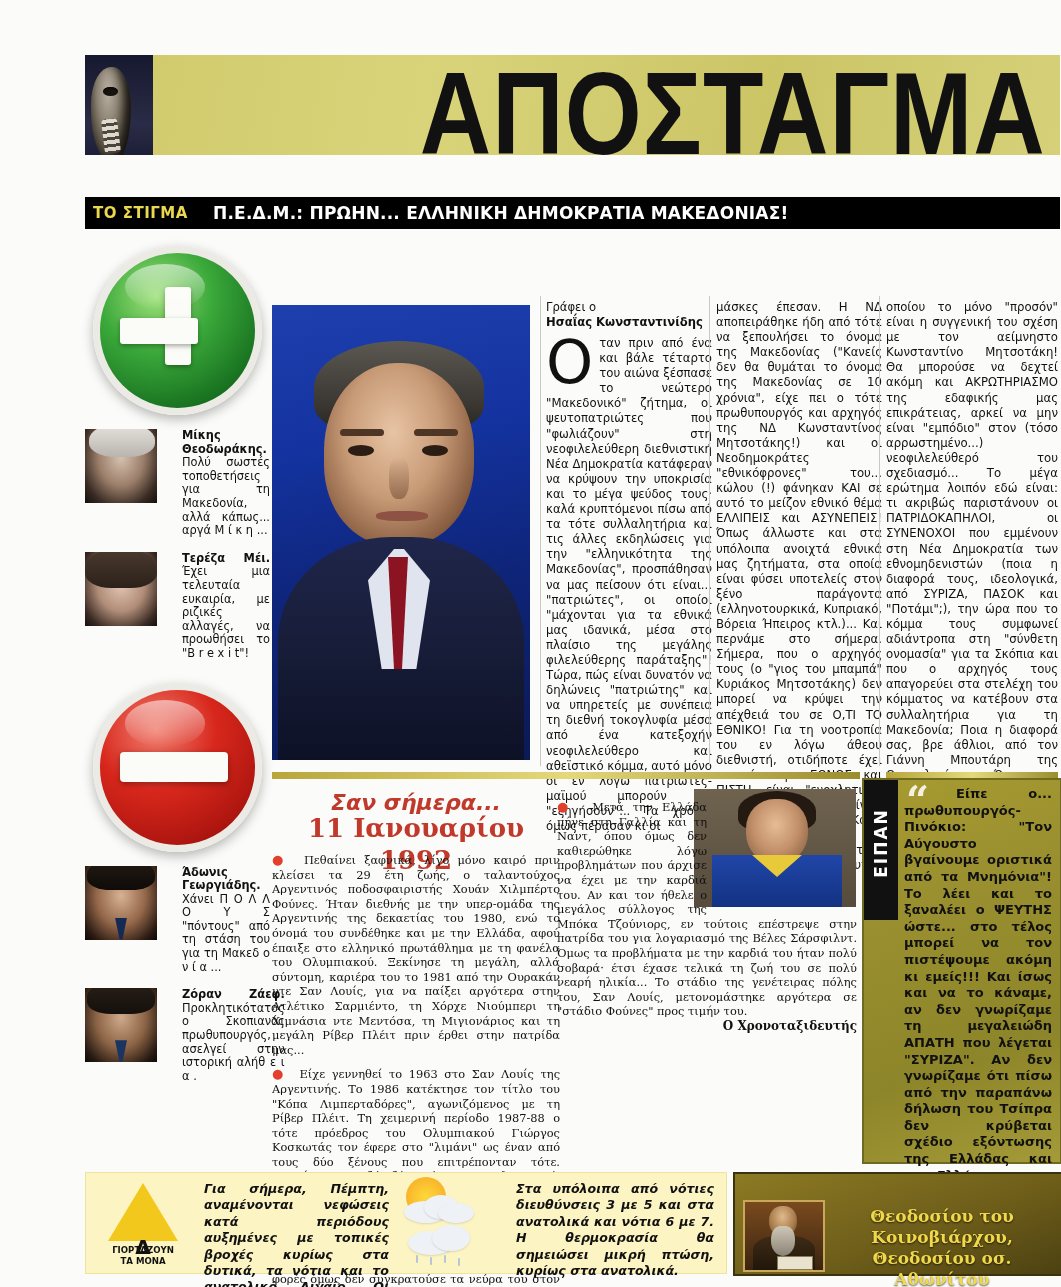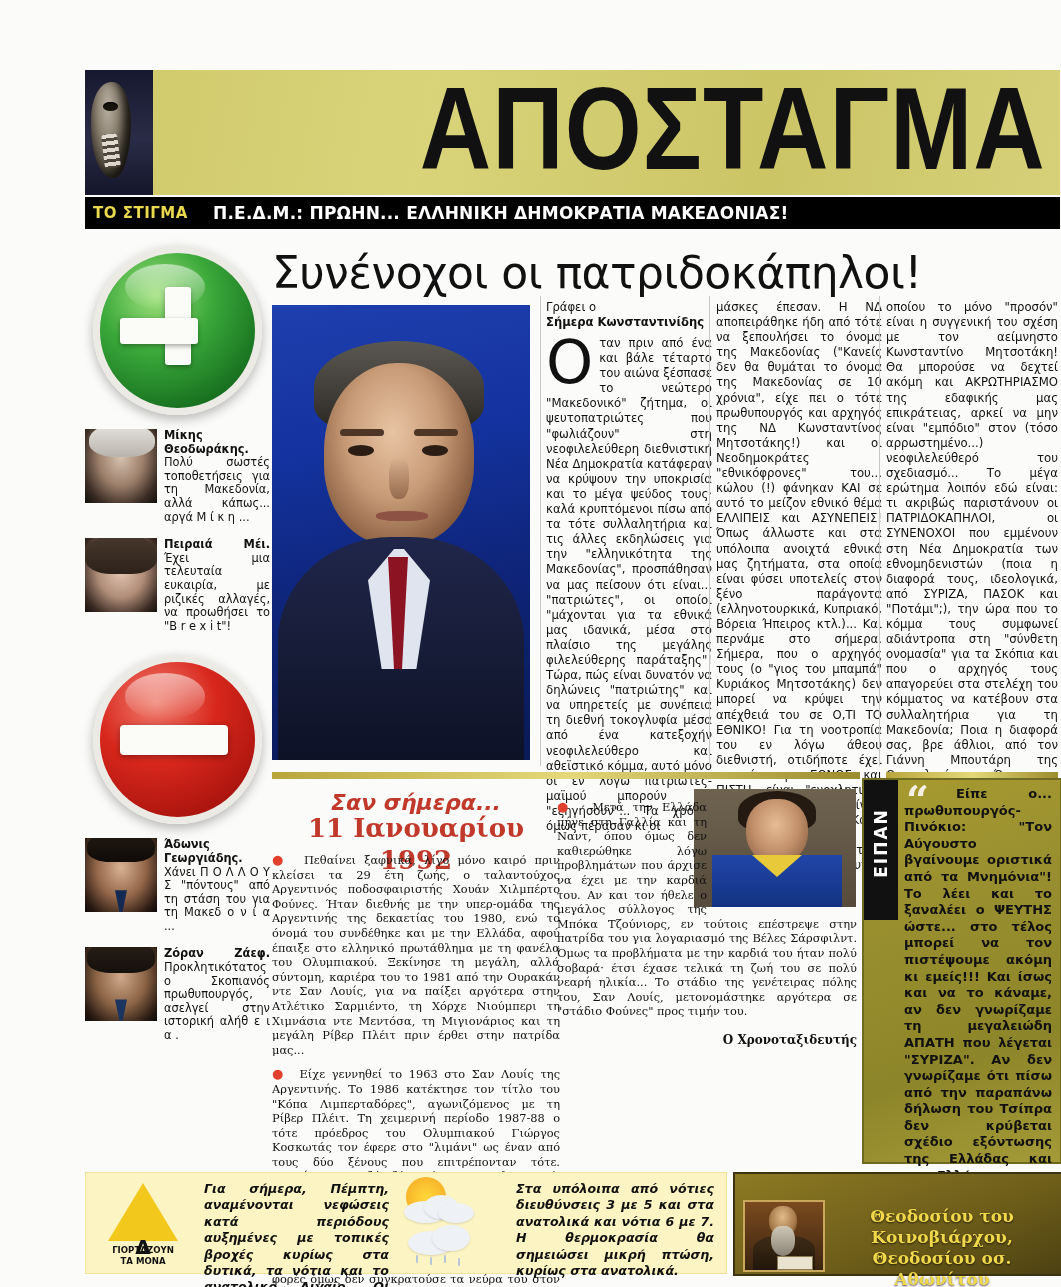--- a/index.html
+++ b/index.html
@@ -2,21 +2,21 @@
 <html><head>
 <meta charset="utf-8">
 <style>
   html,body{margin:0;padding:0;background:#fff;}
   body{width:1061px;height:1287px;position:relative;overflow:hidden;
        font-family:"DejaVu Sans","Liberation Sans",sans-serif;background:#f4f4f2;}
 
   .page{position:absolute;left:0;top:0;width:1061px;height:1287px;background:#fbfbf9;}
 
   
-  .masthead{position:absolute;left:85px;top:70px;width:975px;height:125px;
+  .masthead{position:absolute;left:85px;top:55px;width:975px;height:100px;
             background:linear-gradient(100deg,#cfc96a 0%,#d9d47a 35%,#cbc566 70%,#d6d179 100%);
             overflow:hidden;}
   .mast-left{position:absolute;left:0;top:0;width:68px;height:125px;
              background:linear-gradient(180deg,#16192f,#2a2b46 55%,#14162b);overflow:hidden;}
   .mask-face{position:absolute;left:6px;top:12px;width:40px;height:96px;
              background:radial-gradient(ellipse at 42% 26%,#b9b0a2 0%,#8d8373 32%,#4a4338 62%,#231f19 100%);
              border-radius:52% 48% 44% 56%/40% 44% 60% 56%;
              box-shadow:inset -5px -4px 10px rgba(0,0,0,.65);}
   .mask-eye{position:absolute;left:12px;top:20px;width:15px;height:9px;border-radius:50%;
             background:#17140f;box-shadow:inset 0 1px 2px #000;}
@@ -47,21 +47,21 @@
               width:78px;height:26px;background:#fbfbf7;border-radius:3px;
               box-shadow:0 2px 5px rgba(0,0,0,.35);}
   .badge.minus{background:radial-gradient(circle at 36% 26%,#ef7d6e 0%,#d8271c 40%,#a9140e 80%,#7d0b08 100%);
               border:7px solid #eceae4;}
   .badge.minus::after{content:"";position:absolute;top:50%;left:13%;transform:translateY(-50%);
               width:108px;height:30px;background:#fbfbf7;border-radius:4px;
               box-shadow:0 2px 6px rgba(0,0,0,.35);}
   .badge .gloss{position:absolute;left:16%;top:7%;width:52%;height:30%;border-radius:50%;
               background:linear-gradient(180deg,rgba(255,255,255,.55),rgba(255,255,255,0));}
 
-  .person{display:flex;gap:7px;margin-top:14px;}
+  .person{display:flex;gap:25px;margin-top:14px;}
   .pframe{width:72px;height:74px;flex:0 0 72px;overflow:hidden;position:relative;}
   .ptxt{font-size:11.4px;line-height:13.6px;color:#111;text-align:justify;}
   .ptxt b{font-weight:700;}
   .sig{margin-top:18px;text-align:right;font-weight:700;font-size:12.5px;line-height:15px;color:#111;}
 
   
   .face{position:absolute;inset:0;}
   .f-mikis{background:radial-gradient(ellipse at 50% 38%,#d6c2b0 0%,#9c7f6b 44%,#3a2c24 78%,#120e0b 100%);}
   .f-mikis .hair{position:absolute;left:4px;top:-6px;width:66px;height:34px;border-radius:50% 50% 40% 40%;
         background:linear-gradient(180deg,#e7e4df,#b9b4ad);}
@@ -123,21 +123,21 @@
                font-size:22px;font-weight:700;font-style:italic;color:#c0392b;line-height:26px;}
   .today-date{position:absolute;left:272px;top:812px;width:288px;text-align:center;
               font-size:26px;font-weight:700;color:#c0392b;line-height:32px;
               font-family:"DejaVu Serif","Liberation Serif",serif;}
 
   .scol{position:absolute;font-family:"DejaVu Serif","Liberation Serif",serif;
         font-size:11.4px;line-height:14.6px;color:#111;text-align:justify;}
   .scol-1{left:272px;top:853px;width:288px;}
   .scol-2{left:557px;top:790px;width:300px;}
   .bullet{color:#e0402c;font-size:13px;line-height:1;}
-  .credit{text-align:right;font-weight:700;font-family:"DejaVu Serif",serif;font-size:12px;margin-top:14px;}
+  .credit{text-align:right;font-weight:700;font-family:"DejaVu Serif",serif;font-size:12px;margin-top:0;}
 
   .footballer{position:absolute;left:694px;top:789px;width:162px;height:118px;overflow:hidden;
               background:linear-gradient(180deg,#6f6350,#564b3c);}
   .fb-head{position:absolute;left:52px;top:10px;width:62px;height:64px;border-radius:46%;
            background:radial-gradient(ellipse at 48% 40%,#e6bd96 0%,#c2906a 50%,#7d543a 100%);}
   .fb-hair{position:absolute;left:44px;top:2px;width:78px;height:40px;border-radius:50% 50% 30% 30%;
            background:#241a12;}
   .fb-kit{position:absolute;left:18px;top:66px;width:130px;height:56px;
            background:linear-gradient(180deg,#2046a8,#12307f);}
   .fb-vneck{position:absolute;left:58px;top:66px;width:50px;height:22px;background:#e8c93a;
@@ -232,21 +232,21 @@
       </div>
       <div class="ptxt"><b>Μίκης Θεοδωράκης.</b><span> Πολύ σωστές τοποθετήσεις για τη Μακεδονία, αλλά κάπως... αργά Μ ί κ η ...</span></div>
     </div>
 
     <div class="person">
       <div class="pframe">
         <div class="face f-may">
             <div class="hair"></div>
           </div>
       </div>
-      <div class="ptxt"><b>Πειραιά Μέι.</b><span> Έχει μια τελευταία ευκαιρία, με ριζικές αλλαγές, να προωθήσει το "B r e x i t"!</span></div>
+      <div class="ptxt"><b>Τερέζα Μέι.</b><span> Έχει μια τελευταία ευκαιρία, με ριζικές αλλαγές, να προωθήσει το "B r e x i t"!</span></div>
     </div>
 
     <div style="height:22px"></div>
     <div class="badge minus">
         <div class="gloss"></div>
       </div>
 
     <div class="person">
       <div class="pframe">
         <div class="face f-adonis">
@@ -262,39 +262,38 @@
         <div class="face f-zaev">
             <div class="hair"></div>
             <div class="tie"></div>
           </div>
       </div>
       <div class="ptxt"><b>Ζόραν Ζάεφ.</b><span> Προκλητικότατος ο Σκοπιανός πρωθυπουργός, ασελγεί στην ιστορική αλήθ ε ι α .</span></div>
     </div>
 
   </div>
 
-  <div class="headline">Συνένοχοι οι πατριδοκάπηλοι!</div>
 
   <div class="leadphoto">
     <div class="lp-hair"></div>
     <div class="lp-head"></div>
     <div class="lp-brow" style="left:68px"></div>
     <div class="lp-brow" style="left:142px"></div>
     <div class="lp-eye" style="left:76px"></div>
     <div class="lp-eye" style="left:150px"></div>
     <div class="lp-nose"></div>
     <div class="lp-mouth"></div>
     <div class="lp-body"></div>
     <div class="lp-shirt"></div>
     <div class="lp-tie"></div>
   </div>
 
   <div class="byline">
     <div>Γράφει ο</div>
-    <b>Σήμερα Κωνσταντινίδης</b>
+    <b>Ησαΐας Κωνσταντινίδης</b>
   </div>
 
   <div class="col col-a">
     <span class="dropcap">Ο</span><span>ταν πριν από ένα και βάλε τέταρτο του αιώνα ξέσπασε το νεώτερο "Μακεδονικό" ζήτημα, οι ψευτοπατριώτες που "φωλιάζουν" στη νεοφιλελεύθερη διεθνιστική Νέα Δημοκρατία κατάφεραν να κρύψουν την υποκρισία και το μέγα ψεύδος τους· καλά κρυπτόμενοι πίσω από τα τότε συλλαλητήρια και τις άλλες εκδηλώσεις για την "ελληνικότητα της Μακεδονίας", προσπάθησαν να μας πείσουν ότι είναι... "πατριώτες", οι οποίοι "μάχονται για τα εθνικά μας ιδανικά, μέσα στο πλαίσιο της μεγάλης φιλελεύθερης παράταξης"! Τώρα, πώς είναι δυνατόν να δηλώνεις "πατριώτης" και να υπηρετείς με συνέπεια τη διεθνή τοκογλυφία μέσα από ένα κατεξοχήν νεοφιλελεύθερο και αθεϊστικό κόμμα, αυτό μόνο οι εν λόγω πατριώτες-μαϊμού μπορούν να "εξηγήσουν"... Τα χρόνια όμως πέρασαν κι οι</span>
   </div>
   <div class="col col-b">μάσκες έπεσαν. Η ΝΔ αποπειράθηκε ήδη από τότε να ξεπουλήσει το όνομα της Μακεδονίας ("Κανείς δεν θα θυμάται το όνομα της Μακεδονίας σε 10 χρόνια", είχε πει ο τότε πρωθυπουργός και αρχηγός της ΝΔ Κωνσταντίνος Μητσοτάκης!) και οι Νεοδημοκράτες "εθνικόφρονες" του... κώλου (!) φάνηκαν ΚΑΙ σε αυτό το μείζον εθνικό θέμα ΕΛΛΙΠΕΙΣ και ΑΣΥΝΕΠΕΙΣ! Όπως άλλωστε και στα υπόλοιπα ανοιχτά εθνικά μας ζητήματα, στα οποία είναι φύσει υποτελείς στον ξένο παράγοντα (ελληνοτουρκικά, Κυπριακό, Βόρεια Ήπειρος κτλ.)... Και περνάμε στο σήμερα. Σήμερα, που ο αρχηγός τους (ο "γιος του μπαμπά" Κυριάκος Μητσοτάκης) δεν μπορεί να κρύψει την απέχθειά του σε Ο,ΤΙ ΤΟ ΕΘΝΙΚΟ! Για τη νοοτροπία του εν λόγω άθεου διεθνιστή, οτιδήποτε έχει να κάνει με ΕΘΝΟΣ και ΠΙΣΤΗ, είναι "ενοχλητικό" και πρέπει να "κλείνει" άρον-άρον! Και... "Μακεδονία" σκέτο θα μπορούσε να δεχτεί άνετα ο άπατρις αυτός πολιτικάντης, του</div>
   <div class="col col-c">οποίου το μόνο "προσόν" είναι η συγγενική του σχέση με τον αείμνηστο Κωνσταντίνο Μητσοτάκη! Θα μπορούσε να δεχτεί ακόμη και ΑΚΡΩΤΗΡΙΑΣΜΟ της εδαφικής μας επικράτειας, αρκεί να μην είναι "εμπόδιο" στον (τόσο αρρωστημένο...) νεοφιλελεύθερό του σχεδιασμό... Το μέγα ερώτημα λοιπόν εδώ είναι: τι ακριβώς παριστάνουν οι ΠΑΤΡΙΔΟΚΑΠΗΛΟΙ, οι ΣΥΝΕΝΟΧΟΙ που εμμένουν στη Νέα Δημοκρατία των εθνομηδενιστών (ποια η διαφορά τους, ιδεολογικά, από ΣΥΡΙΖΑ, ΠΑΣΟΚ και "Ποτάμι";), την ώρα που το κόμμα τους συμφωνεί αδιάντροπα στη "σύνθετη ονομασία" για τα Σκόπια και που ο αρχηγός τους απαγορεύει στα στελέχη του κόμματος να κατέβουν στα συλλαλητήρια για τη Μακεδονία; Ποια η διαφορά σας, βρε άθλιοι, από τον Γιάννη Μπουτάρη της Θεσσαλονίκης; Όπως κι εκείνος, έτσι κι εσείς ΔΕΝ κατεβαίνετε στον δρόμο για τη Μακεδονία, αλλά κατεβαίνετε στα διάφορα... "gay parades"! Ου να χαθείτε... πατριώτες-ΤΡΑΒΕΣΤΙ!</div>
 
   <div class="hr-gold" style="left:272px;top:772px;width:588px;"></div>
   <div class="hr-gold" style="left:886px;top:772px;width:172px;"></div>

